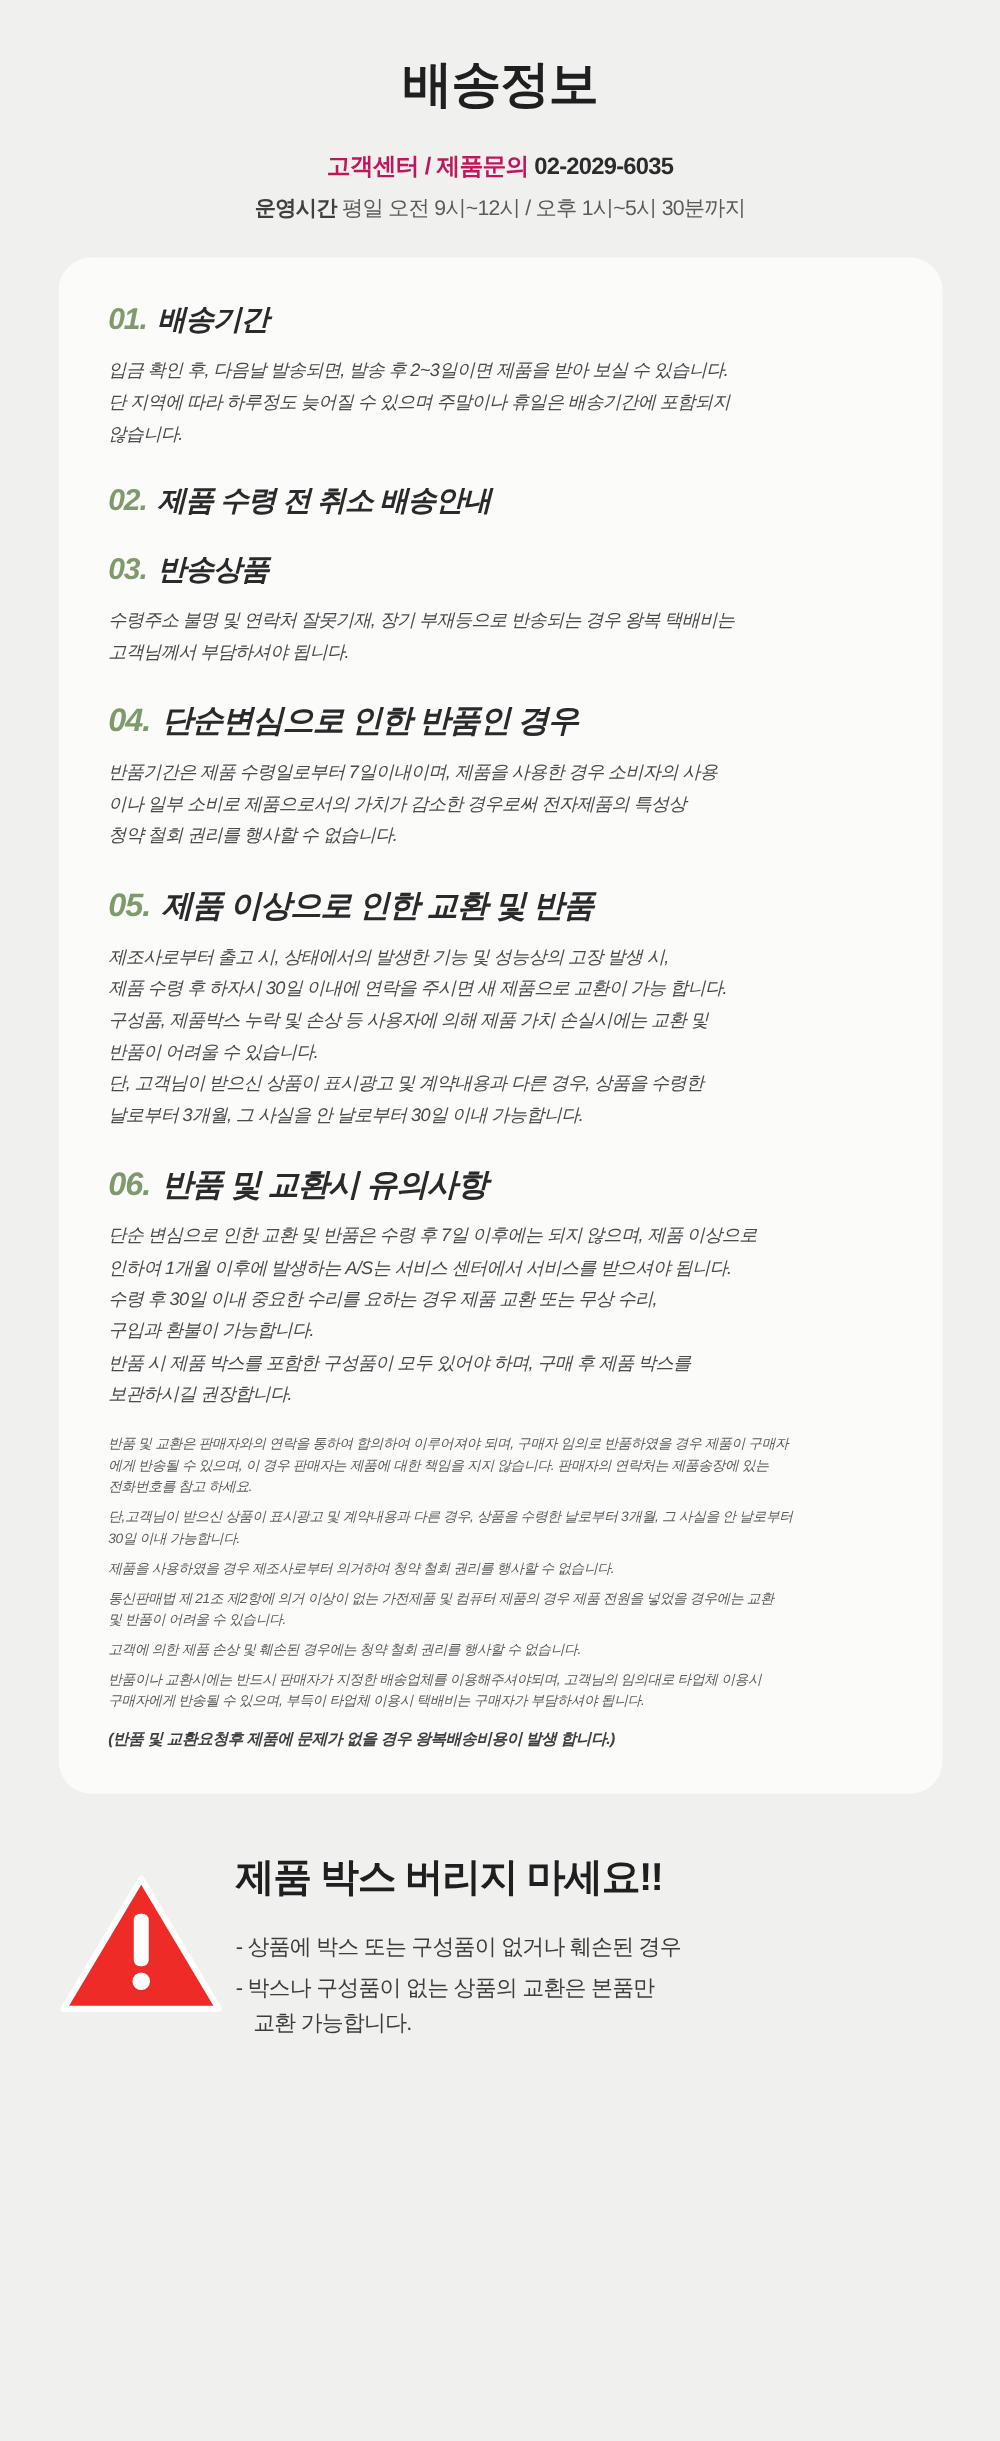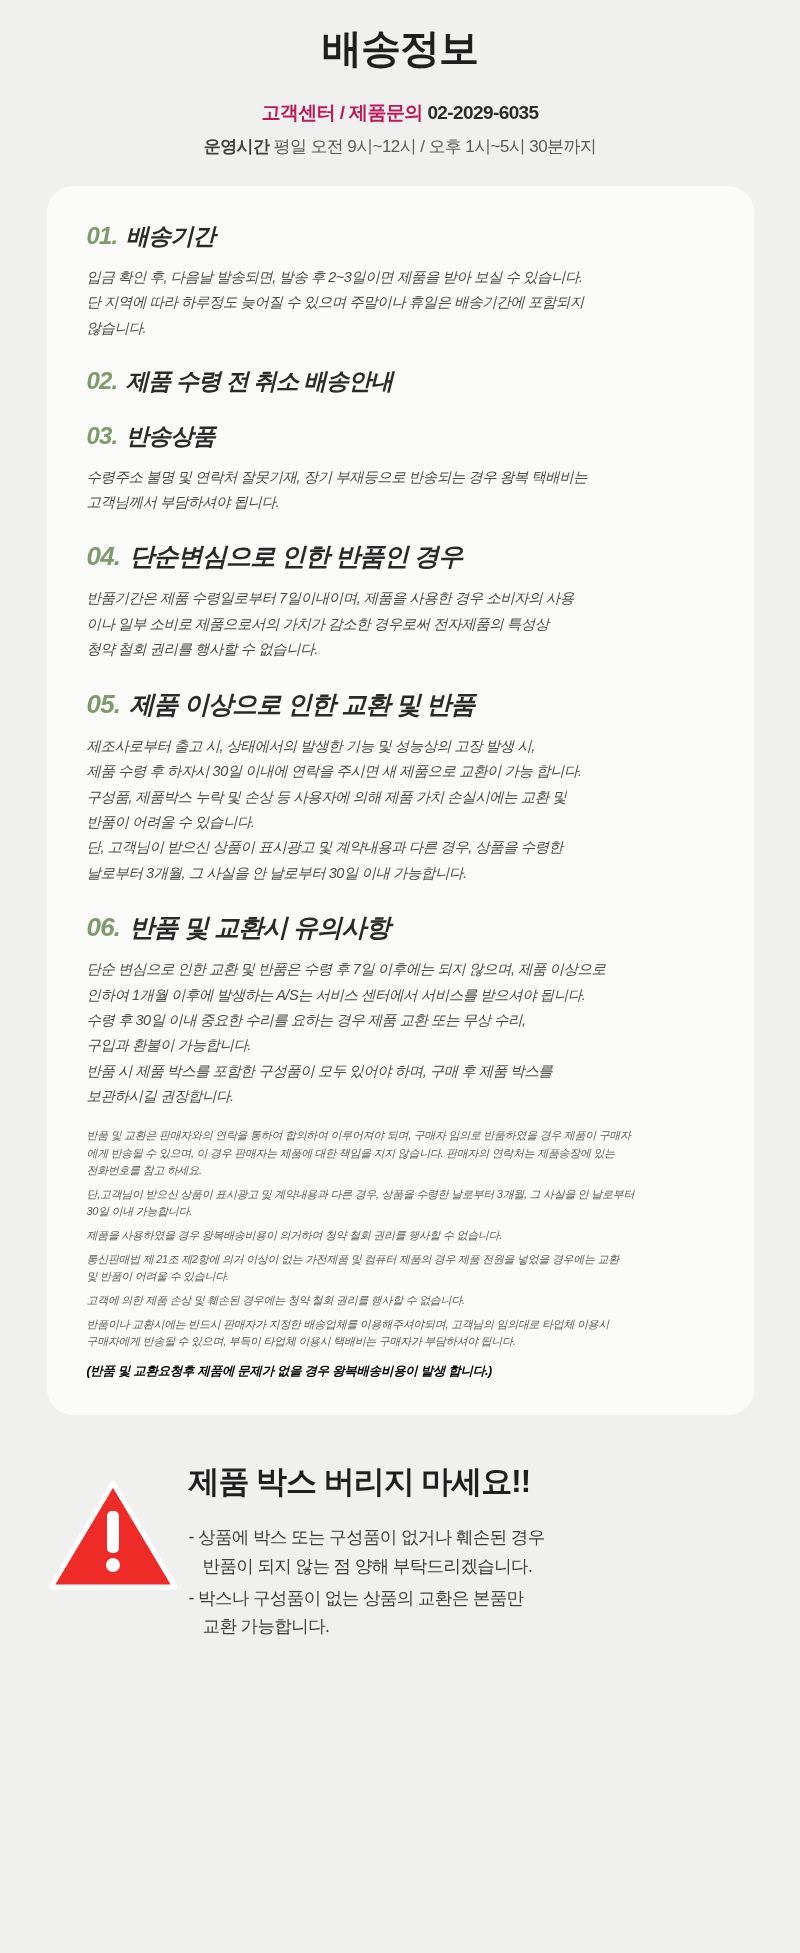--- a/index.html
+++ b/index.html
@@ -10,21 +10,21 @@
   body {
     width: 800px;
     min-height: 1953px;
     font-family: "Liberation Sans", sans-serif;
     color: #2b2b2b;
     -webkit-font-smoothing: antialiased;
   }
   .page {
     width: 771px;
     margin: 0 auto;
-    padding-top: 26px;
+    padding-top: 46px;
     box-sizing: border-box;
   }
 
   
   .header {
     text-align: center;
   }
   .header-title {
     font-size: 40px;
     font-weight: bold;
@@ -113,21 +113,21 @@
     color: #5b5b5b;
     letter-spacing: -0.3px;
   }
   .fineprint p {
     margin: 0 0 7px 0;
   }
   .fineprint p:last-child {
     margin-bottom: 0;
   }
   .warn-red {
-    color: #000000;
+    color: #404040;
     font-weight: bold;
     font-size: 12.5px;
     margin-top: 12px !important;
   }
 
   
   .notice {
     margin: 44px 32px 0 32px;
     display: flex;
     align-items: flex-start;
@@ -254,21 +254,21 @@
 반품 시 제품 박스를 포함한 구성품이 모두 있어야 하며, 구매 후 제품 박스를
 보관하시길 권장합니다.</p>
       </div>
 
       <div class="fineprint">
         <p style="white-space:pre-line">반품 및 교환은 판매자와의 연락을 통하여 합의하여 이루어져야 되며, 구매자 임의로 반품하였을 경우 제품이 구매자
 에게 반송될 수 있으며, 이 경우 판매자는 제품에 대한 책임을 지지 않습니다. 판매자의 연락처는 제품송장에 있는
 전화번호를 참고 하세요.</p>
         <p style="white-space:pre-line">단,고객님이 받으신 상품이 표시광고 및 계약내용과 다른 경우, 상품을 수령한 날로부터 3개월, 그 사실을 안 날로부터
 30일 이내 가능합니다.</p>
-        <p style="white-space:pre-line">제품을 사용하였을 경우 왕복배송비용이 의거하여 청약 철회 권리를 행사할 수 없습니다.</p>
+        <p style="white-space:pre-line">제품을 사용하였을 경우 제조사로부터 의거하여 청약 철회 권리를 행사할 수 없습니다.</p>
         <p style="white-space:pre-line">통신판매법 제 21조 제2항에 의거 이상이 없는 가전제품 및 컴퓨터 제품의 경우 제품 전원을 넣었을 경우에는 교환
 및 반품이 어려울 수 있습니다.</p>
         <p style="white-space:pre-line">고객에 의한 제품 손상 및 훼손된 경우에는 청약 철회 권리를 행사할 수 없습니다.</p>
         <p style="white-space:pre-line">반품이나 교환시에는 반드시 판매자가 지정한 배송업체를 이용해주셔야되며, 고객님의 임의대로 타업체 이용시
 구매자에게 반송될 수 있으며, 부득이 타업체 이용시 택배비는 구매자가 부담하셔야 됩니다.</p>
         <p class="warn-red">(반품 및 교환요청후 제품에 문제가 없을 경우 왕복배송비용이 발생 합니다.)</p>
       </div>
     </div>
 
   </div>
@@ -278,21 +278,20 @@
       <svg width="132" height="116" viewBox="0 0 132 116" aria-hidden="true">
         <polygon points="66,6 128,110 4,110" fill="#ef2b27" stroke="#ffffff" stroke-width="5" stroke-linejoin="round"></polygon>
         <rect x="60" y="34" width="12" height="42" rx="5" fill="#ffffff"></rect>
         <circle cx="66" cy="88" r="7" fill="#ffffff"></circle>
       </svg>
     </div>
     <div class="notice-body">
       <h2 class="notice-title">제품 박스 버리지 마세요!!</h2>
       <div class="notice-item">
         <span>- 상품에 박스 또는 구성품이 없거나 훼손된 경우</span>
-        <span class="ind">반품이 되지 않는 점 양해 부탁드리겠습니다.</span>
       </div>
       <div class="notice-item">
         <span>- 박스나 구성품이 없는 상품의 교환은 본품만</span>
         <span class="ind">교환 가능합니다.</span>
       </div>
     </div>
   </div>
 
 </div>
 

